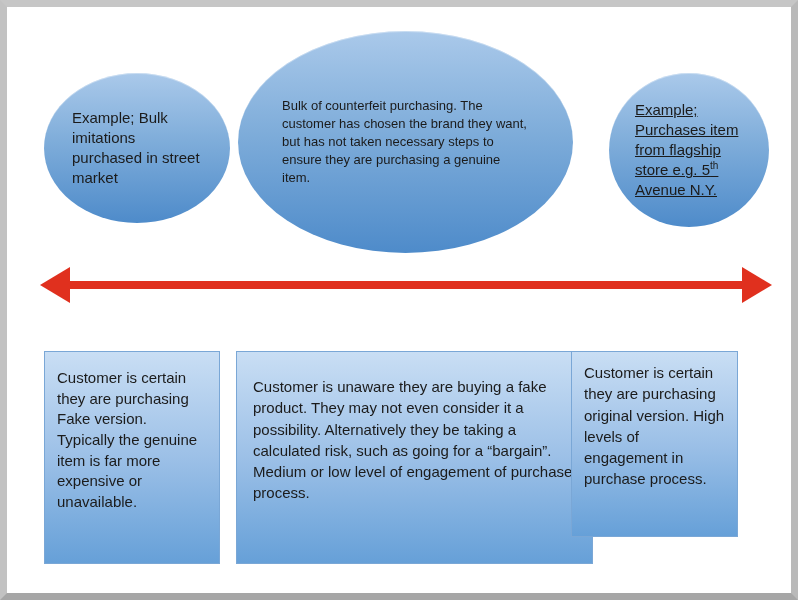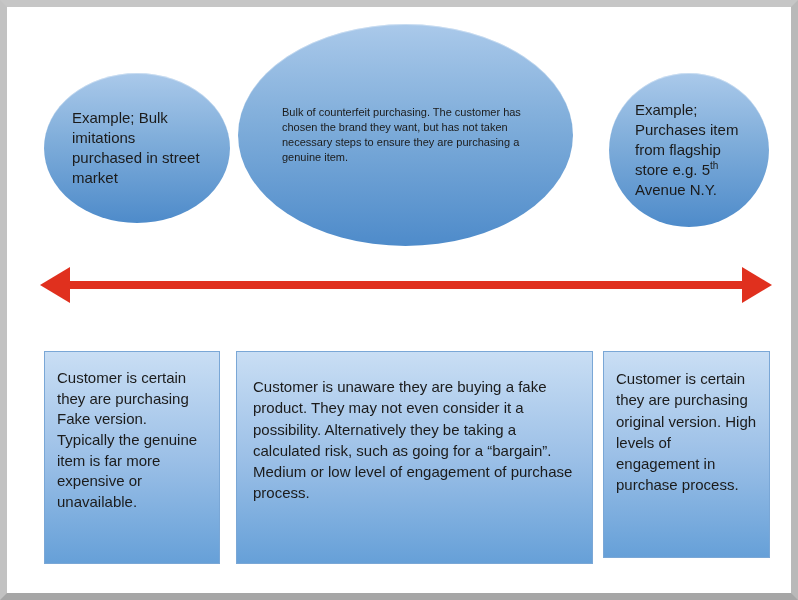--- a/index.html
+++ b/index.html
@@ -32,47 +32,47 @@
     border-radius: 50%;
     background: linear-gradient(180deg, #aac9ea 0%, #7fadda 45%, #4e8bca 100%);
     box-shadow: inset 0 1px 0 rgba(255,255,255,0.35);
   }
   .ellipse-left {
     left: 37px; top: 66px; width: 186px; height: 150px;
     padding: 0 28px;
     font-size: 15px; line-height: 1.32;
   }
   .ellipse-center {
-    left: 231px; top: 17px; width: 335px; height: 222px;
+    left: 231px; top: 24px; width: 335px; height: 222px;
     padding: 0 44px;
-    font-size: 11px; line-height: 1.38;
+    font-size: 13px; line-height: 1.38;
   }
   .ellipse-right {
     left: 602px; top: 66px; width: 160px; height: 154px;
     padding: 0 26px;
-    font-size: 15px; line-height: 1.32;
+    font-size: 15px; line-height: 1.32; text-decoration: underline;
   }
   .rect {
     background: linear-gradient(180deg, #c9def4 0%, #9cc0e7 50%, #66a0d8 100%);
     border: 1px solid #7aa7d6;
     align-items: flex-start;
   }
   .rect-left {
     left: 37px; top: 344px; width: 176px; height: 213px;
     padding: 16px 12px;
     font-size: 15px; line-height: 1.38;
   }
   .rect-center {
     left: 229px; top: 344px; width: 357px; height: 213px;
     padding: 24px 16px;
     font-size: 15px; line-height: 1.42;
   }
   .rect-right {
-    left: 596px; top: 344px; width: 167px; height: 207px;
-    padding: 16px 12px;
+    left: 564px; top: 344px; width: 167px; height: 186px;
+    padding: 10px 12px;
     font-size: 15px; line-height: 1.42;
   }
   .arrow-wrap {
     position: absolute;
     left: 33px; top: 257px;
     width: 732px; height: 42px;
   }
   sup { font-size: 10px; }
 </style>
 </head>

